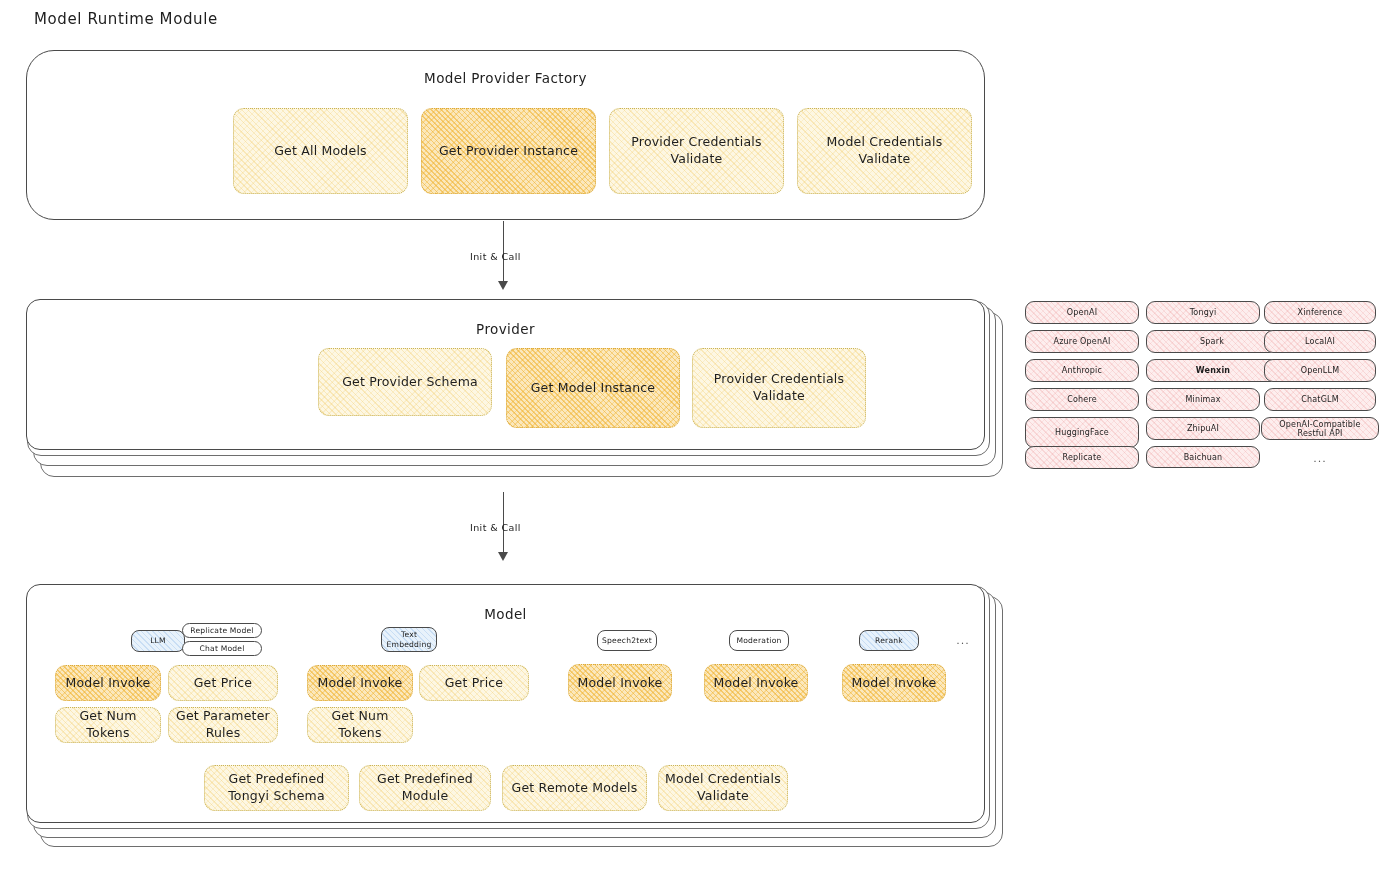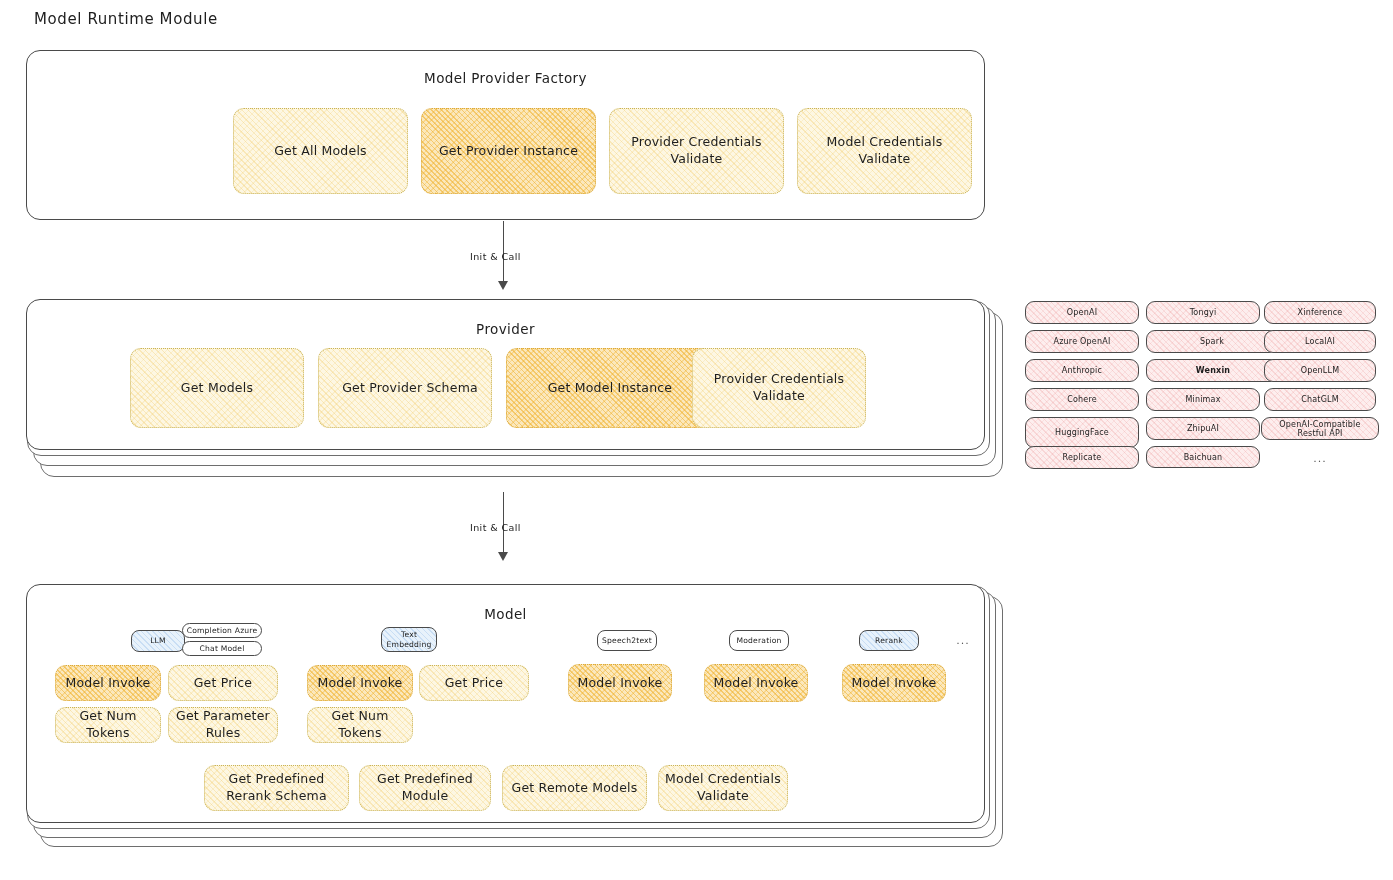--- a/index.html
+++ b/index.html
@@ -121,43 +121,42 @@
     white-space:nowrap;
   }
 </style>
 </head>
 <body>
 
 <div class="canvas">
 
   <div class="page-title">Model Runtime Module</div>
 
-  <div class="card" style="left:26px;top:50px;width:959px;height:170px;">
+  <div class="card" style="left:26px;top:50px;width:959px;height:170px;border-radius:28px;">
     <div class="card-title" style="left:0;top:19px;">Model Provider Factory</div>
 
     <div class="mbox" style="left:206px;top:57px;width:175px;height:86px;">Get All Models</div>
     <div class="mbox strong" style="left:394px;top:57px;width:175px;height:86px;">Get Provider Instance</div>
     <div class="mbox" style="left:582px;top:57px;width:175px;height:86px;">Provider Credentials Validate</div>
     <div class="mbox" style="left:770px;top:57px;width:175px;height:86px;">Model Credentials Validate</div>
   </div>
 
   <div class="arrow-line" style="left:503px;top:221px;height:62px;"></div>
   <div class="arrow-head" style="left:498px;top:281px;"></div>
   <div class="arrow-label" style="left:470px;top:251px;">Init &amp; Call</div>
 
   <div class="card-shadowlayer" style="left:40px;top:312px;width:963px;height:165px;"></div>
   <div class="card-shadowlayer" style="left:33px;top:306px;width:963px;height:160px;"></div>
   <div class="card-shadowlayer" style="left:27px;top:301px;width:963px;height:155px;"></div>
 
   <div class="card" style="left:26px;top:299px;width:959px;height:151px;">
     <div class="card-title" style="left:0;top:21px;">Provider</div>
 
-    <div class="mbox" style="left:103px;top:48px;width:174px;height:80px;">Get Models</div>
-    <div class="mbox" style="left:291px;top:48px;width:174px;height:80px;padding-left:16px;">Get Provider Schema</div>
-    <div class="mbox strong" style="left:479px;top:48px;width:208px;height:80px;">Get Model Instance</div>
+    <div class="mbox" style="left:291px;top:48px;width:174px;height:68px;padding-left:16px;">Get Provider Schema</div>
+    <div class="mbox strong" style="left:479px;top:48px;width:174px;height:80px;">Get Model Instance</div>
     <div class="mbox" style="left:665px;top:48px;width:174px;height:80px;">Provider Credentials Validate</div>
   </div>
 
   <div class="chip" style="left:1025px;top:301px;width:114px;height:23px;">OpenAI</div>
   <div class="chip" style="left:1025px;top:330px;width:114px;height:23px;">Azure OpenAI</div>
   <div class="chip" style="left:1025px;top:359px;width:114px;height:23px;">Anthropic</div>
   <div class="chip" style="left:1025px;top:388px;width:114px;height:23px;">Cohere</div>
   <div class="chip" style="left:1025px;top:417px;width:114px;height:31px;">HuggingFace</div>
   <div class="chip" style="left:1025px;top:446px;width:114px;height:23px;">Replicate</div>
 
@@ -180,21 +179,21 @@
   <div class="arrow-label" style="left:470px;top:522px;">Init &amp; Call</div>
 
   <div class="card-shadowlayer" style="left:40px;top:596px;width:963px;height:251px;"></div>
   <div class="card-shadowlayer" style="left:33px;top:591px;width:963px;height:247px;"></div>
   <div class="card-shadowlayer" style="left:27px;top:586px;width:963px;height:243px;"></div>
 
   <div class="card" style="left:26px;top:584px;width:959px;height:239px;">
     <div class="card-title" style="left:0;top:21px;">Model</div>
 
     <div class="badge blue" style="left:104px;top:45px;width:54px;height:22px;">LLM</div>
-    <div class="badge white" style="left:155px;top:38px;width:80px;height:15px;">Completion Azure</div>
+    <div class="badge white" style="left:155px;top:38px;width:80px;height:15px;">Replicate Model</div>
     <div class="badge white" style="left:155px;top:56px;width:80px;height:15px;">Chat Model</div>
 
     <div class="mbox strong" style="left:28px;top:80px;width:106px;height:36px;">Model Invoke</div>
     <div class="mbox" style="left:141px;top:80px;width:110px;height:36px;">Get Price</div>
     <div class="mbox" style="left:28px;top:122px;width:106px;height:36px;">Get Num Tokens</div>
     <div class="mbox" style="left:141px;top:122px;width:110px;height:36px;">Get Parameter Rules</div>
 
     <div class="badge blue" style="left:354px;top:42px;width:56px;height:25px;">Text Embedding</div>
 
     <div class="mbox strong" style="left:280px;top:80px;width:106px;height:36px;">Model Invoke</div>
@@ -205,19 +204,19 @@
     <div class="mbox strong" style="left:541px;top:79px;width:104px;height:38px;">Model Invoke</div>
 
     <div class="badge white" style="left:702px;top:45px;width:60px;height:21px;">Moderation</div>
     <div class="mbox strong" style="left:677px;top:79px;width:104px;height:38px;">Model Invoke</div>
 
     <div class="badge blue" style="left:832px;top:45px;width:60px;height:21px;">Rerank</div>
     <div class="mbox strong" style="left:815px;top:79px;width:104px;height:38px;">Model Invoke</div>
 
     <div class="ellipsis" style="left:926px;top:46px;width:20px;height:18px;">...</div>
 
-    <div class="mbox" style="left:177px;top:180px;width:145px;height:46px;">Get Predefined Rerank Schema</div>
+    <div class="mbox" style="left:177px;top:180px;width:145px;height:46px;">Get Predefined Tongyi Schema</div>
     <div class="mbox" style="left:332px;top:180px;width:132px;height:46px;">Get Predefined Module</div>
     <div class="mbox" style="left:475px;top:180px;width:145px;height:46px;">Get Remote Models</div>
     <div class="mbox" style="left:631px;top:180px;width:130px;height:46px;">Model Credentials Validate</div>
   </div>
 
 </div>
 
 </body></html>

